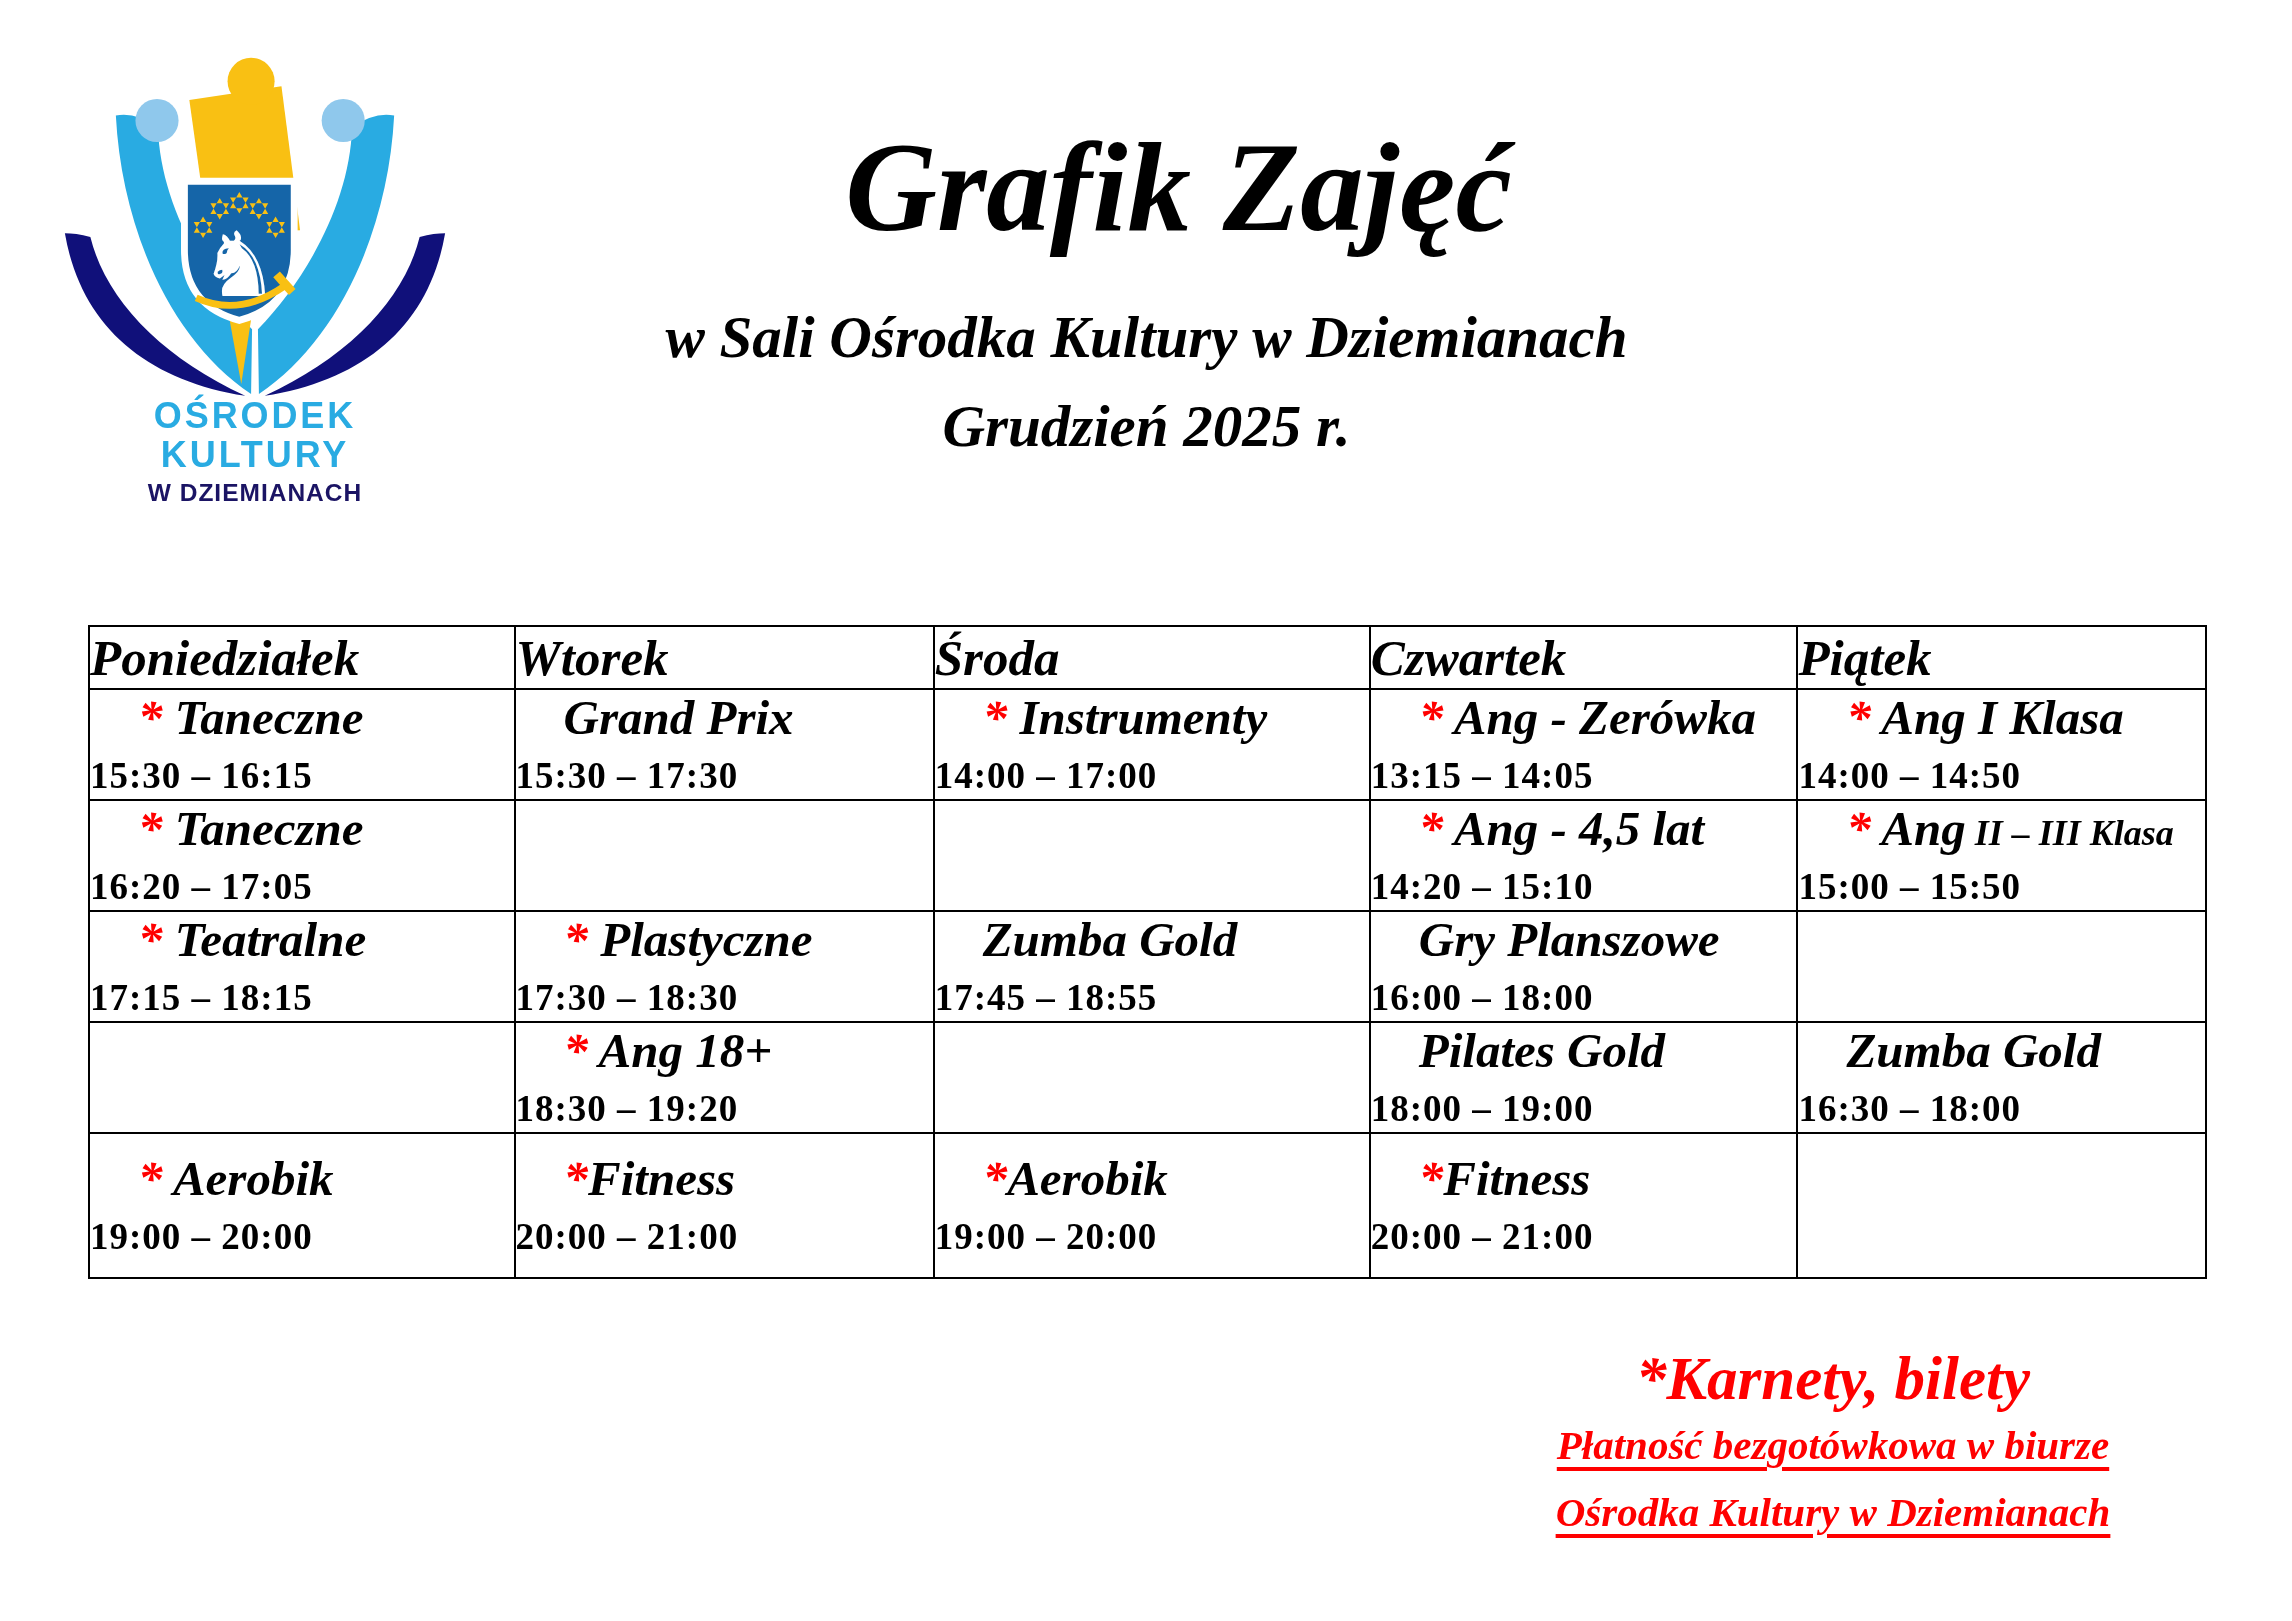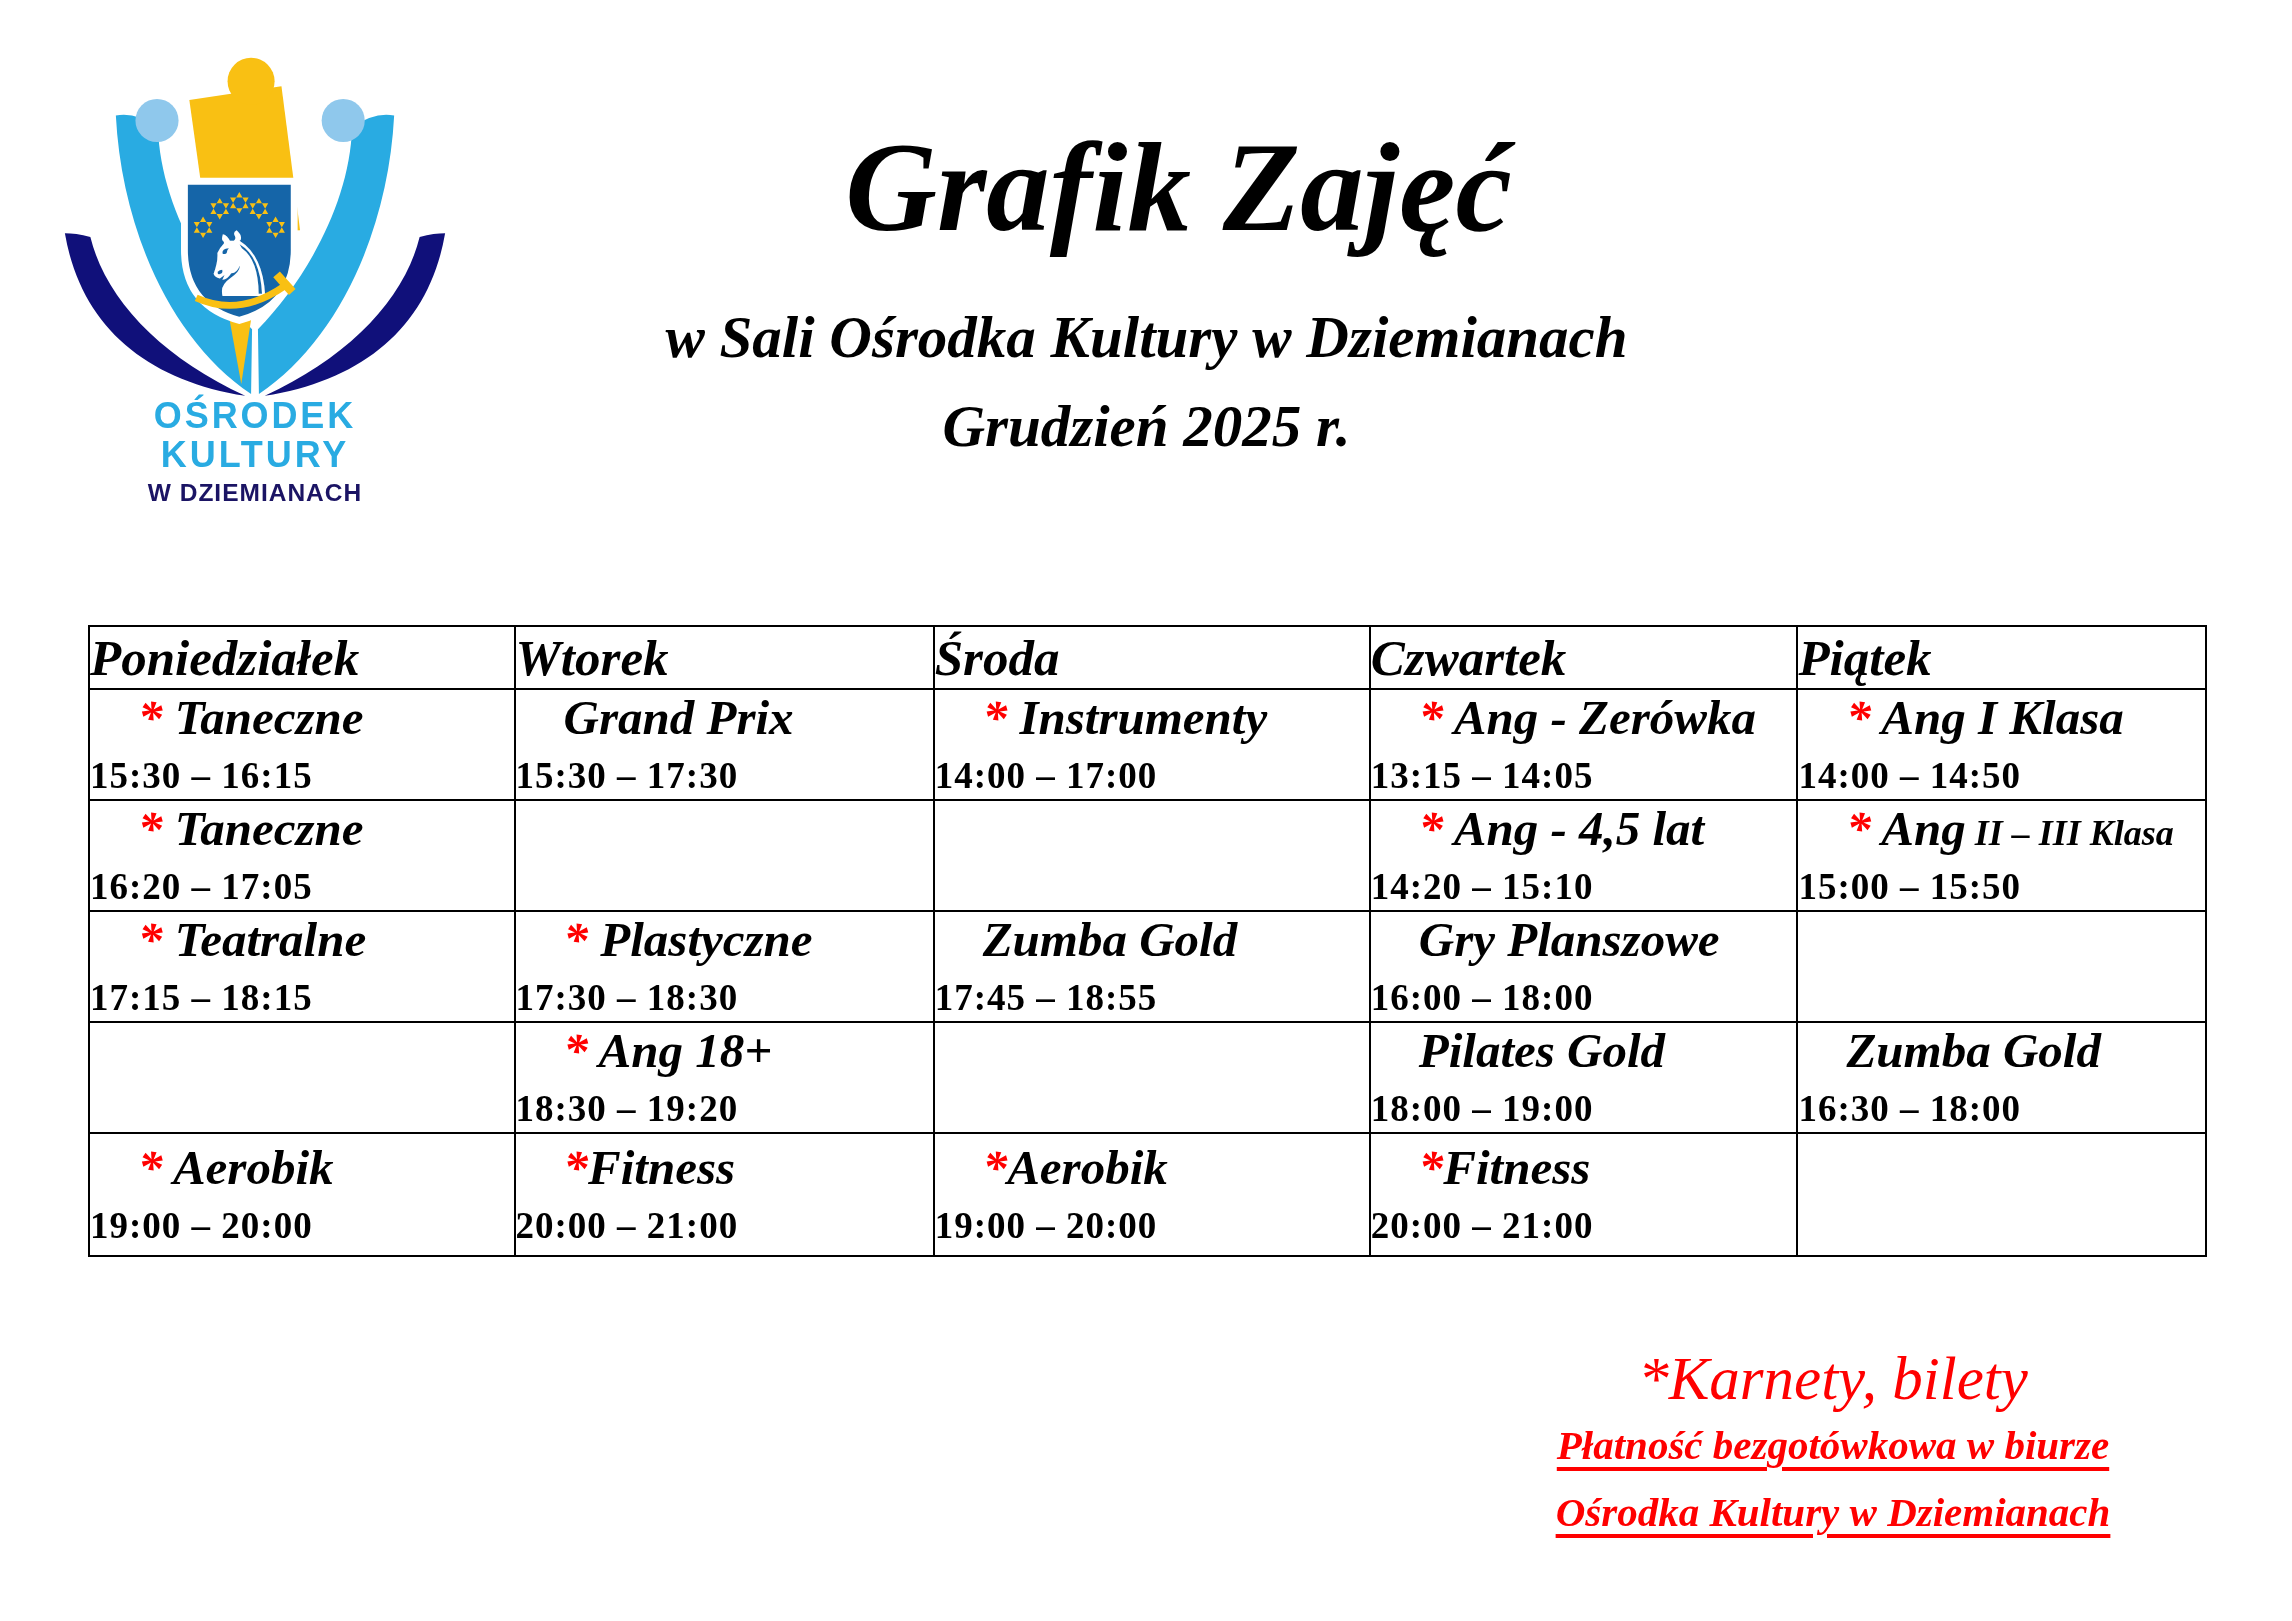--- a/index.html
+++ b/index.html
@@ -37,32 +37,32 @@
   .schedule {
     position:absolute; left:88px; top:625px; width:2119px;
     border-collapse:collapse; table-layout:fixed; border:2.9px solid #000;
   }
   .schedule th, .schedule td {
     border:2px solid #000; text-align:left; vertical-align:middle; padding:0;
   }
   .schedule thead tr { height:63px; }
   .schedule th { font-size:51px; font-weight:bold; font-style:italic; }
   .schedule tbody tr { height:111px; }
-  .schedule tbody tr:last-child { height:123px; }
+  .schedule tbody tr:last-child { height:145px; }
   .act { font-size:49px; font-weight:bold; font-style:italic; line-height:1.05;padding-left:48px; }
   .act .star { color:var(--accent-red,#ff0000); }
   .act .small { font-size:36px; }
   .time { font-size:37px; font-weight:bold; margin-top:9.8px; letter-spacing:1px; }
 
   
   .footer {
     position:absolute; left:1490px; top:1345px; width:686px; text-align:center;
     color:var(--accent-red,#ff0000);
   }
-  .footer-title { font-size:61px; font-weight:normal; font-style:italic; line-height:1.1; }
+  .footer-title { font-size:61px; font-weight:bold; font-style:italic; line-height:1.1; }
   .footer-line {
     font-size:41px; font-weight:bold; font-style:italic; line-height:1.62;
     text-decoration:underline; text-decoration-thickness:3.9px; text-underline-offset:7.8px;
   }
   .footer-line:first-of-type { margin-top:21.6px; }
 </style>
 </head>
 <body>
 
 <div class="page">

